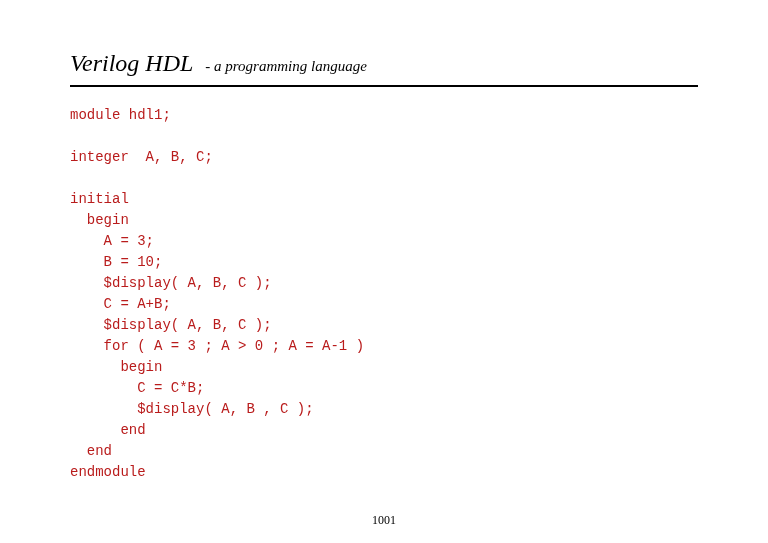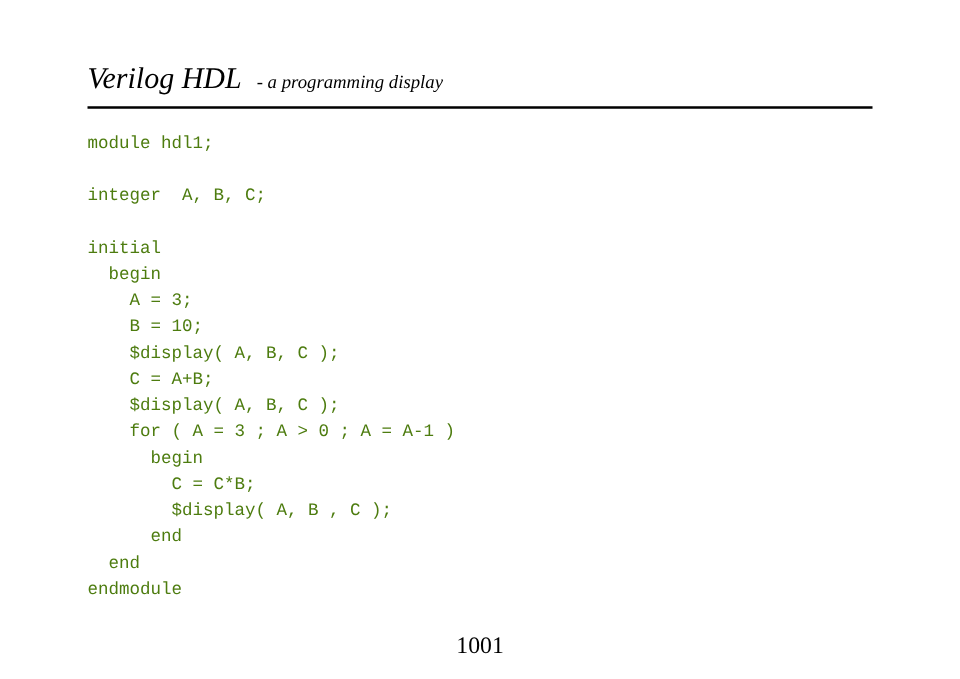--- a/index.html
+++ b/index.html
@@ -35,38 +35,38 @@
     .hr {
       border: none;
       border-top: 2px solid #000;
       margin-bottom: 18px;
     }
     .code {
       font-family: 'Courier New', Courier, monospace;
       font-size: 14px;
       line-height: 1.5;
       white-space: pre;
-      color: #4d7c0f;
+      color: #b91c1c;
     }
     .pagenum {
       position: absolute;
       bottom: 15px;
       left: 0;
       right: 0;
       text-align: center;
       font-family: Georgia, 'Times New Roman', serif;
-      font-size: 19px;
+      font-size: 12px;
     }
   </style>
 </head>
 <body>
 
 <div class="header">
   <span class="title">Verilog HDL</span>
-  <span class="subtitle">- a programming display</span>
+  <span class="subtitle">- a programming language</span>
 </div>
 <hr class="hr">
 
 <div class="code">module hdl1;
 
 integer  A, B, C;
 
 initial
   begin
     A = 3;

